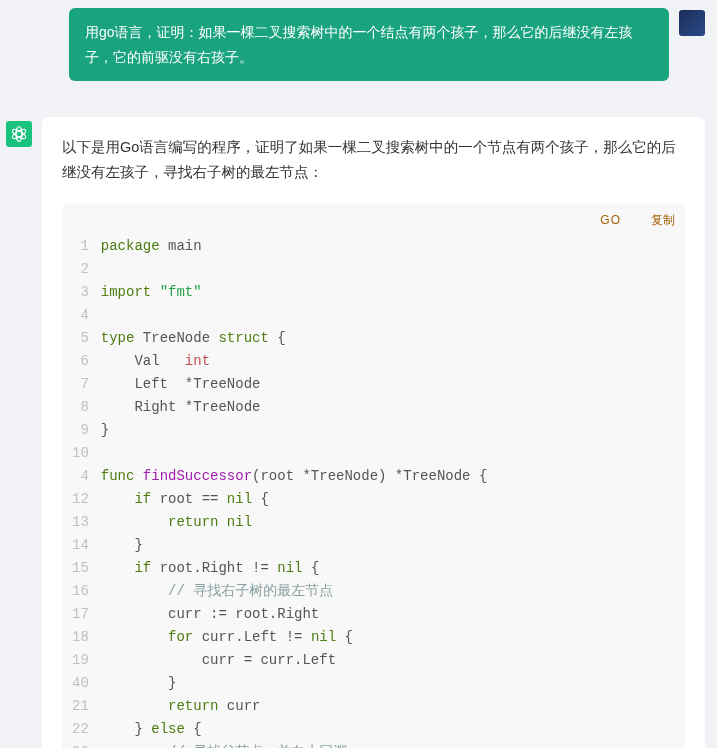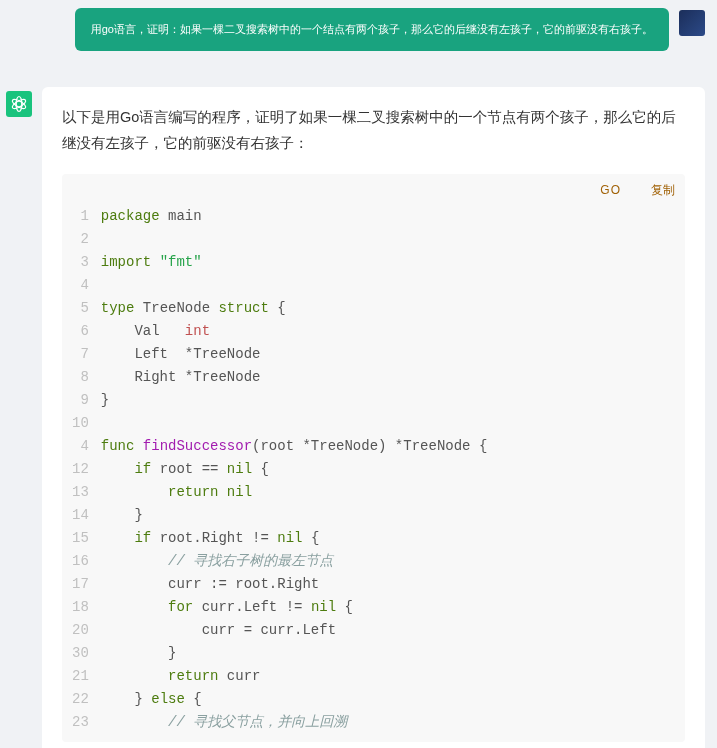--- a/index.html
+++ b/index.html
@@ -15,21 +15,21 @@
     justify-content: flex-end;
     align-items: flex-start;
     padding: 8px 12px 0 40px;
     gap: 10px;
   }
   .user-msg {
     background: #19a37f;
     color: #ffffff;
     border-radius: 6px;
     padding: 12px 16px;
-    font-size: 11px;
+    font-size: 14px;
     line-height: 1.75;
     max-width: 600px;
   }
   .avatar {
     width: 26px;
     height: 26px;
     background: linear-gradient(135deg, #1b2e5a, #2c4a88);
     border-radius: 3px;
     flex-shrink: 0;
     margin-top: 2px;
@@ -93,21 +93,21 @@
     padding: 0 12px 0 10px;
     min-width: 34px;
   }
   .lnums div { height: 23px; }
   .code-lines { flex: 1; white-space: pre; overflow-x: auto; }
   .code-lines div { height: 23px; }
   .kw  { color: #4d7c0f; }
   .fn  { color: #a21caf; }
   .str { color: #26a34a; }
   .typ { color: #c05050; }
-  .cmt { color: #8aa0a0; font-style: italic; }
+  .cmt { color: #8aa0a0; }
   .pln { color: #555; }
 </style>
 </head>
 <body>
 
 <div class="user-row">
   <div class="user-msg">用go语言，证明：如果一棵二叉搜索树中的一个结点有两个孩子，那么它的后继没有左孩子，它的前驱没有右孩子。</div>
   <div class="avatar"></div>
 </div>
 
@@ -116,21 +116,21 @@
     <svg viewBox="0 0 24 24">
       <g fill="none" stroke="#ffffff" stroke-width="1.6">
         <circle cx="12" cy="12" r="4"></circle>
         <ellipse cx="12" cy="12" rx="10" ry="4" transform="rotate(30 12 12)"></ellipse>
         <ellipse cx="12" cy="12" rx="10" ry="4" transform="rotate(90 12 12)"></ellipse>
         <ellipse cx="12" cy="12" rx="10" ry="4" transform="rotate(150 12 12)"></ellipse>
       </g>
     </svg>
   </div>
   <div class="assistant-content">
-    <div>以下是用Go语言编写的程序，证明了如果一棵二叉搜索树中的一个节点有两个孩子，那么它的后继没有左孩子，它的前驱没有右孩子：</div>
+    <div>以下是用Go语言编写的程序，证明了如果一棵二叉搜索树中的一个节点有两个孩子，那么它的后继没有左孩子，寻找右子树的最左节点：</div>
     <div class="code-wrap">
       <div class="code-head">
         <span class="code-lang">GO</span>
         <span class="copy-btn">复制</span>
       </div>
       <div class="code-body">
         <div class="lnums" id="lnums">
             <div>1</div>
             <div>2</div>
             <div>3</div>
@@ -142,22 +142,22 @@
             <div>9</div>
             <div>10</div>
             <div>4</div>
             <div>12</div>
             <div>13</div>
             <div>14</div>
             <div>15</div>
             <div>16</div>
             <div>17</div>
             <div>18</div>
-            <div>20</div>
-            <div>30</div>
+            <div>19</div>
+            <div>40</div>
             <div>21</div>
             <div>22</div>
             <div>23</div>
           </div>
         <div class="code-lines" id="clines"><div><span class="kw">package</span><span class="pln"> main</span></div><div>&nbsp;</div><div><span class="kw">import</span><span class="pln"> </span><span class="str">"fmt"</span></div><div>&nbsp;</div><div><span class="kw">type</span><span class="pln"> TreeNode </span><span class="kw">struct</span><span class="pln"> {</span></div><div><span class="pln">    Val   </span><span class="typ">int</span></div><div><span class="pln">    Left  *TreeNode</span></div><div><span class="pln">    Right *TreeNode</span></div><div><span class="pln">}</span></div><div>&nbsp;</div><div><span class="kw">func</span><span class="pln"> </span><span class="fn">findSuccessor</span><span class="pln">(root *TreeNode) *TreeNode {</span></div><div><span class="pln">    </span><span class="kw">if</span><span class="pln"> root == </span><span class="kw">nil</span><span class="pln"> {</span></div><div><span class="pln">        </span><span class="kw">return</span><span class="pln"> </span><span class="kw">nil</span></div><div><span class="pln">    }</span></div><div><span class="pln">    </span><span class="kw">if</span><span class="pln"> root.Right != </span><span class="kw">nil</span><span class="pln"> {</span></div><div><span class="pln">        </span><span class="cmt">// 寻找右子树的最左节点</span></div><div><span class="pln">        curr := root.Right</span></div><div><span class="pln">        </span><span class="kw">for</span><span class="pln"> curr.Left != </span><span class="kw">nil</span><span class="pln"> {</span></div><div><span class="pln">            curr = curr.Left</span></div><div><span class="pln">        }</span></div><div><span class="pln">        </span><span class="kw">return</span><span class="pln"> curr</span></div><div><span class="pln">    } </span><span class="kw">else</span><span class="pln"> {</span></div><div><span class="pln">        </span><span class="cmt">// 寻找父节点，并向上回溯</span></div></div>
       </div>
     </div>
   </div>
 </div>
 

